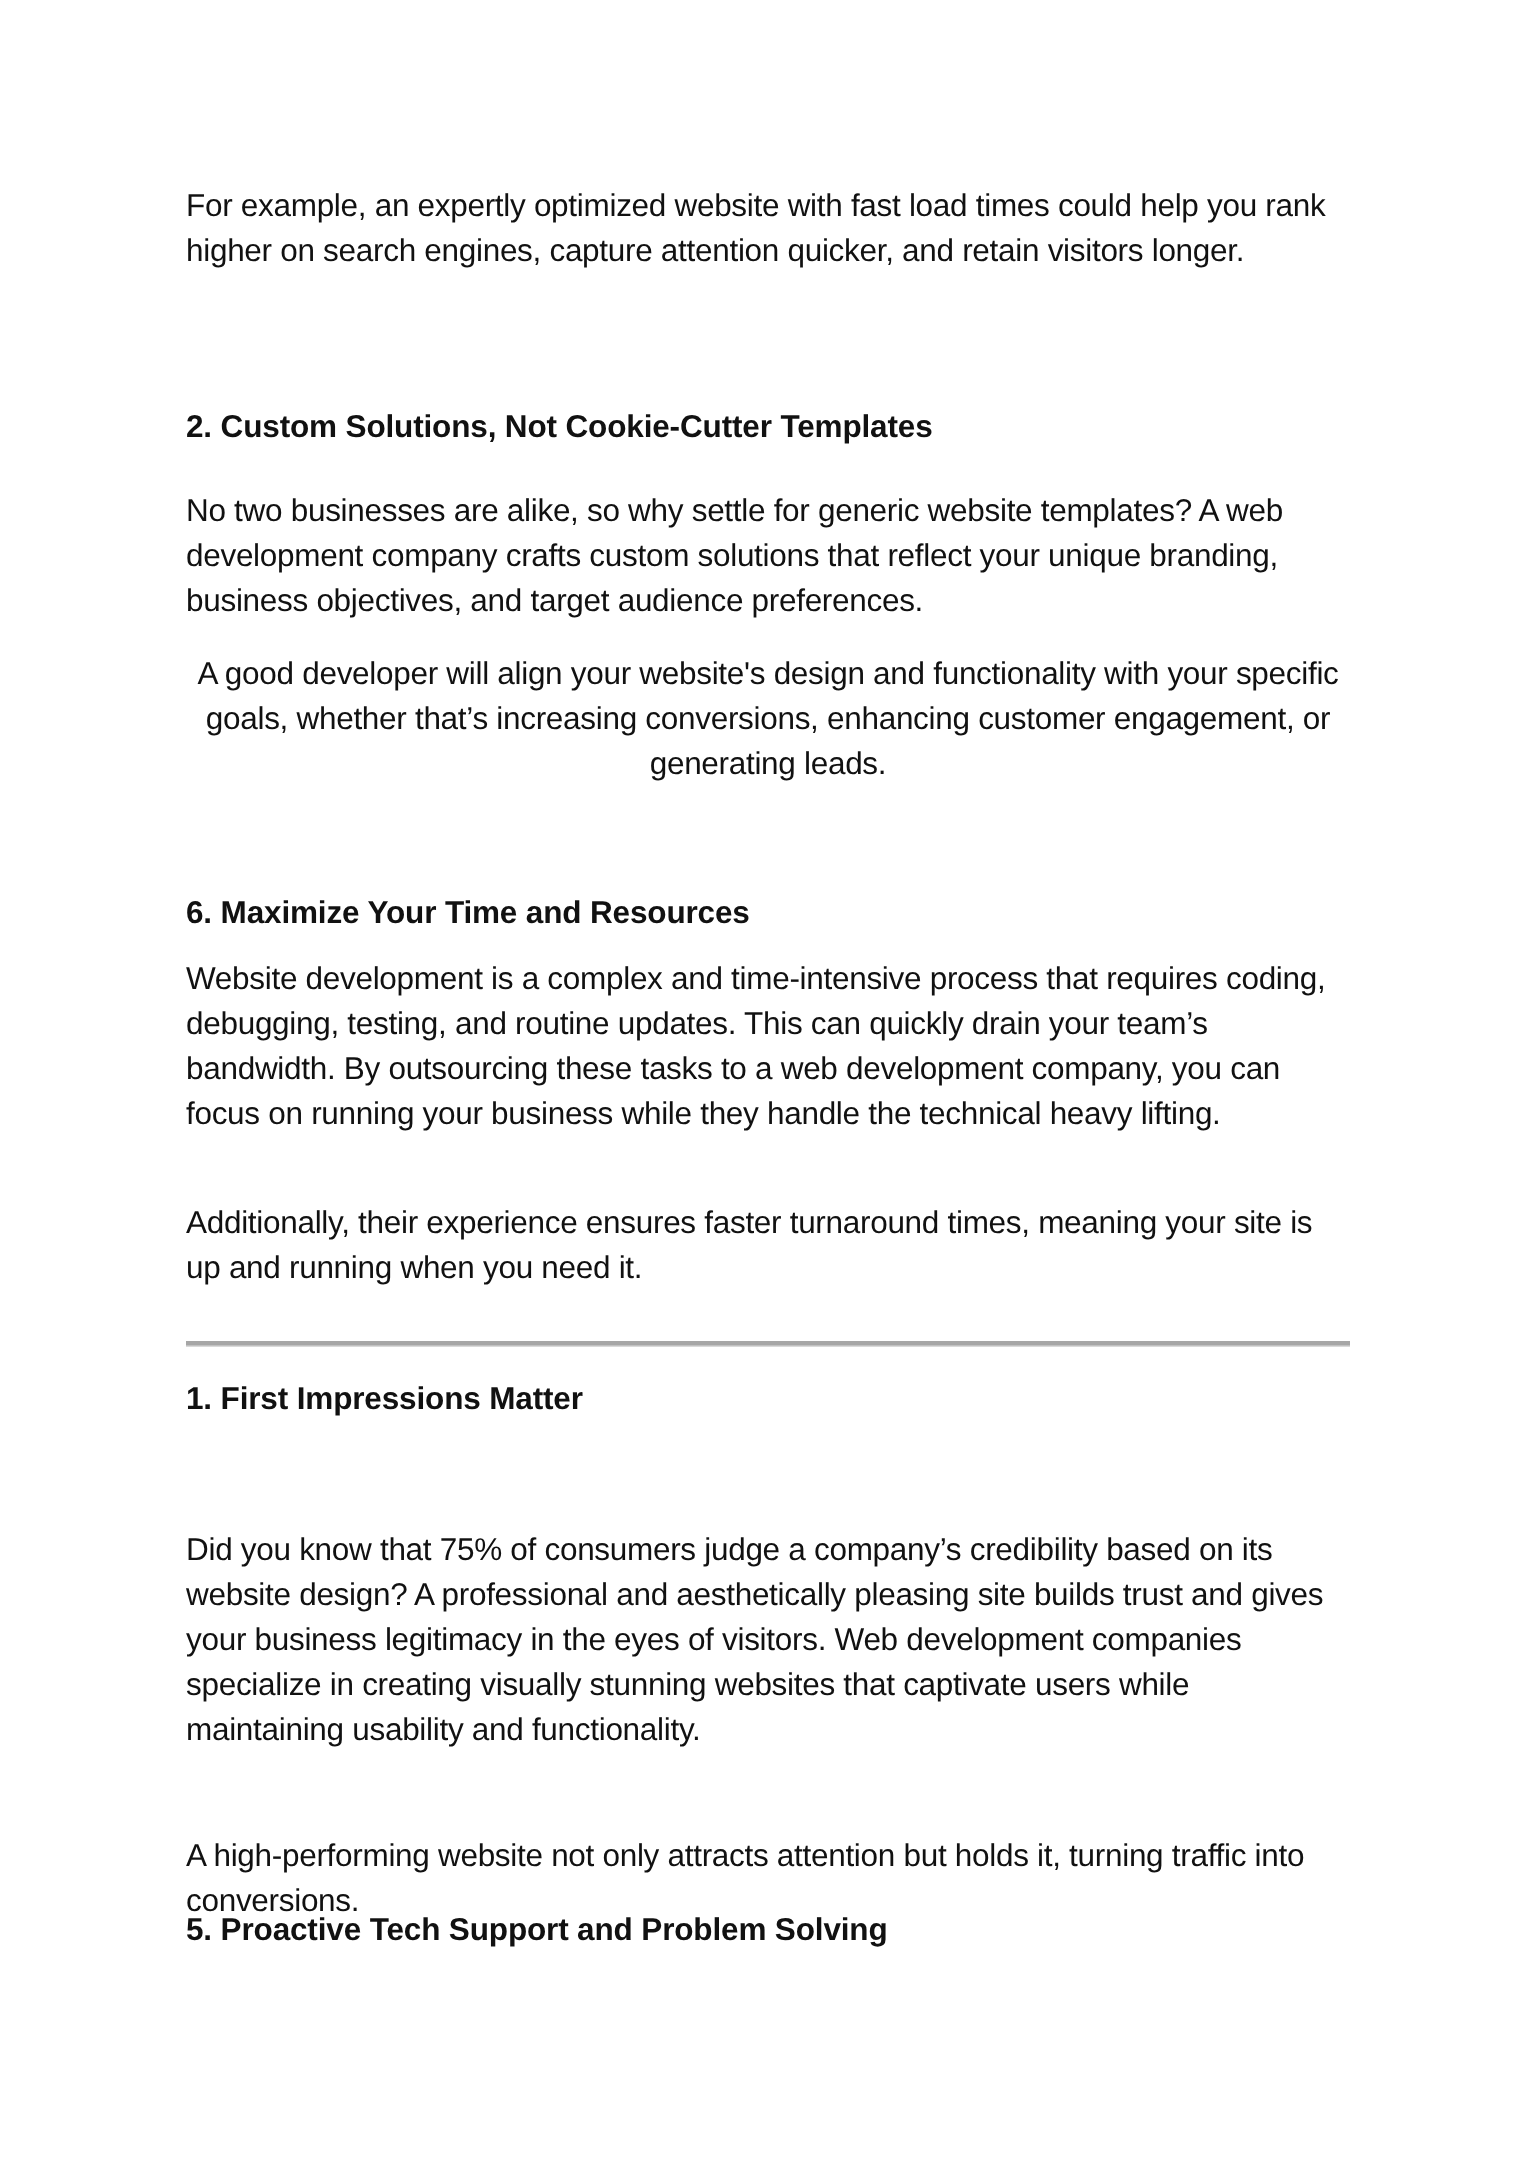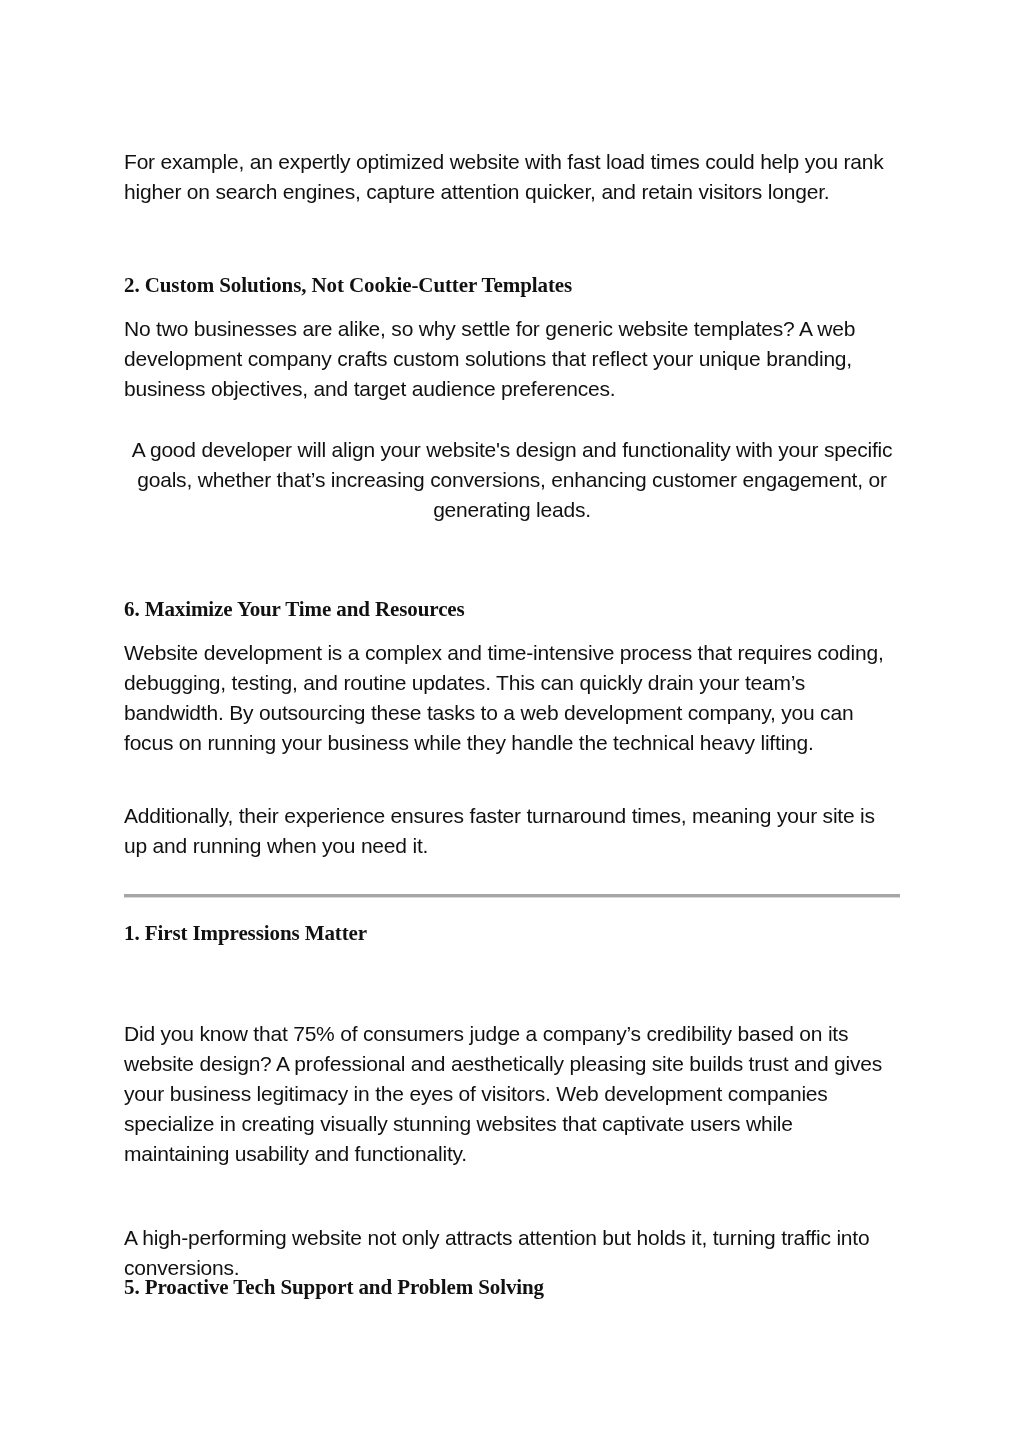--- a/index.html
+++ b/index.html
@@ -31,44 +31,43 @@
       font-size: 21px;
       line-height: 30px;
       letter-spacing: -0.2px;
     }
     h2.heading {
       margin: 0;
       font-size: 21px;
       line-height: 30px;
       font-weight: bold;
       letter-spacing: -0.1px;
-      font-family: Liberation Serif, serif;
     }
     .rule {
       position: absolute;
       left: 0;
       width: 776px;
       height: 3px;
       background: #a6a6a6;
       border-bottom: 1px solid #d9d9d9;
     }
   </style>
 </head>
 <body>
 
 <div class="page">
 
-  <div class="block" style="top:123px;margin-top:24px;">
+  <div class="block" style="top:123px;">
     <p class="para">For example, an expertly optimized website with fast load times could help you rank higher on search engines, capture attention quicker, and retain visitors longer.</p>
   </div>
 
   <div class="block" style="top:270px;">
     <h2 class="heading">2. Custom Solutions, Not Cookie-Cutter Templates</h2>
   </div>
-  <div class="block" style="top:314px;">
+  <div class="block" style="top:326px;">
     <p class="para">No two businesses are alike, so why settle for generic website templates? A web development company crafts custom solutions that reflect your unique branding, business objectives, and target audience preferences.</p>
   </div>
   <div class="block" style="top:435px;text-align:center;">
     <p class="para">A good developer will align your website's design and functionality with your specific goals, whether that’s increasing conversions, enhancing customer engagement, or generating leads.</p>
   </div>
 
   <div class="block" style="top:594px;">
     <h2 class="heading">6. Maximize Your Time and Resources</h2>
   </div>
   <div class="block" style="top:638px;">

